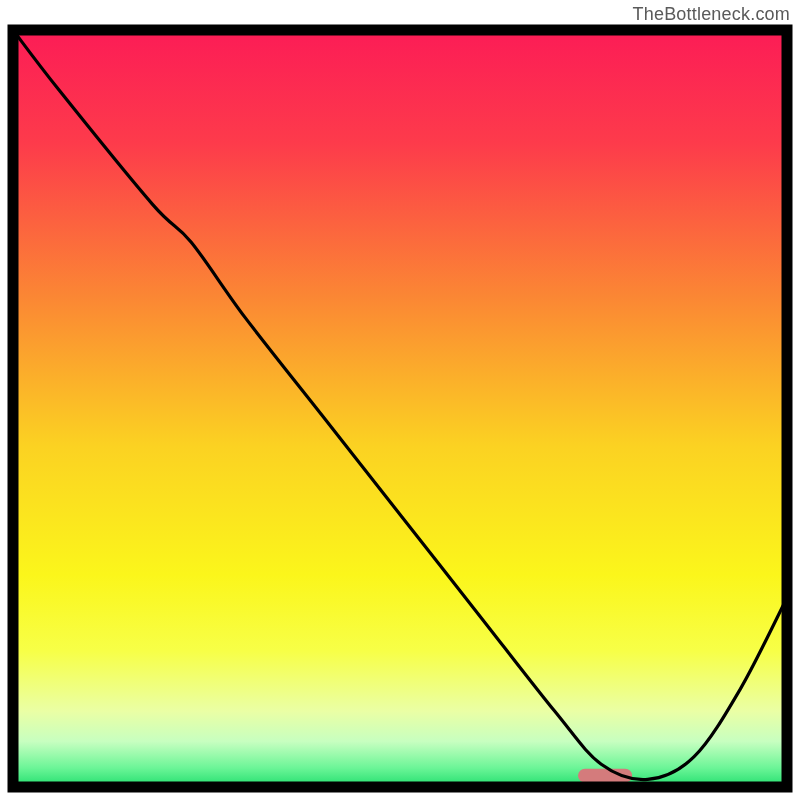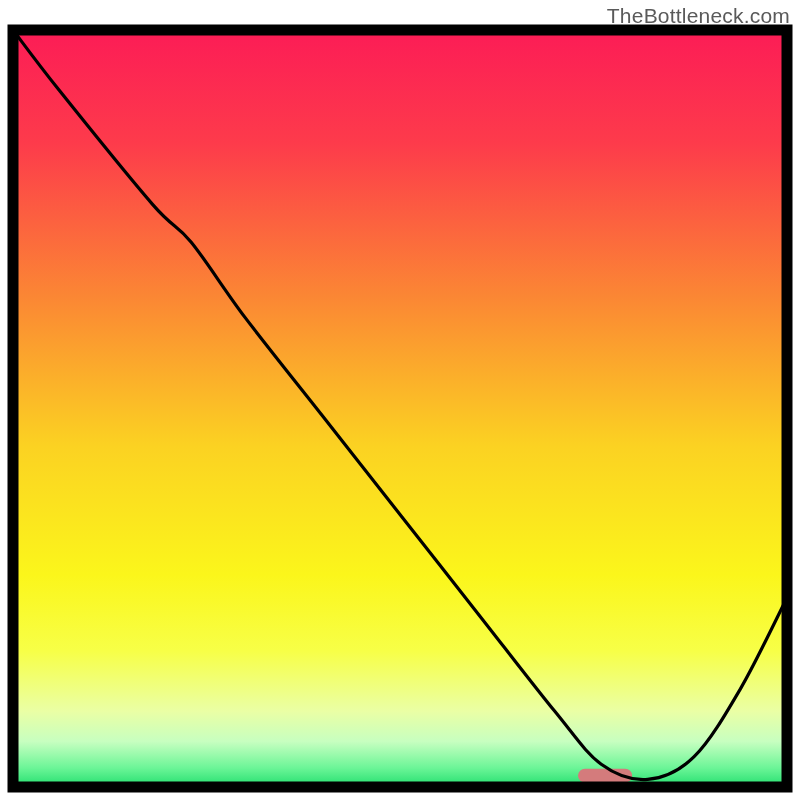--- a/index.html
+++ b/index.html
@@ -14,21 +14,21 @@
   .frame {
     position: relative;
     width: 800px;
     height: 800px;
   }
   .watermark {
     position: absolute;
     top: 4px;
     right: 10px;
     color: #5a5a5a;
-    font-size: 21px;
+    font-size: 18px;
     font-weight: 500;
     letter-spacing: 0.2px;
     z-index: 10;
     margin-left: 37px;
   }
   svg {
     display: block;
   }
 </style>
 </head>

